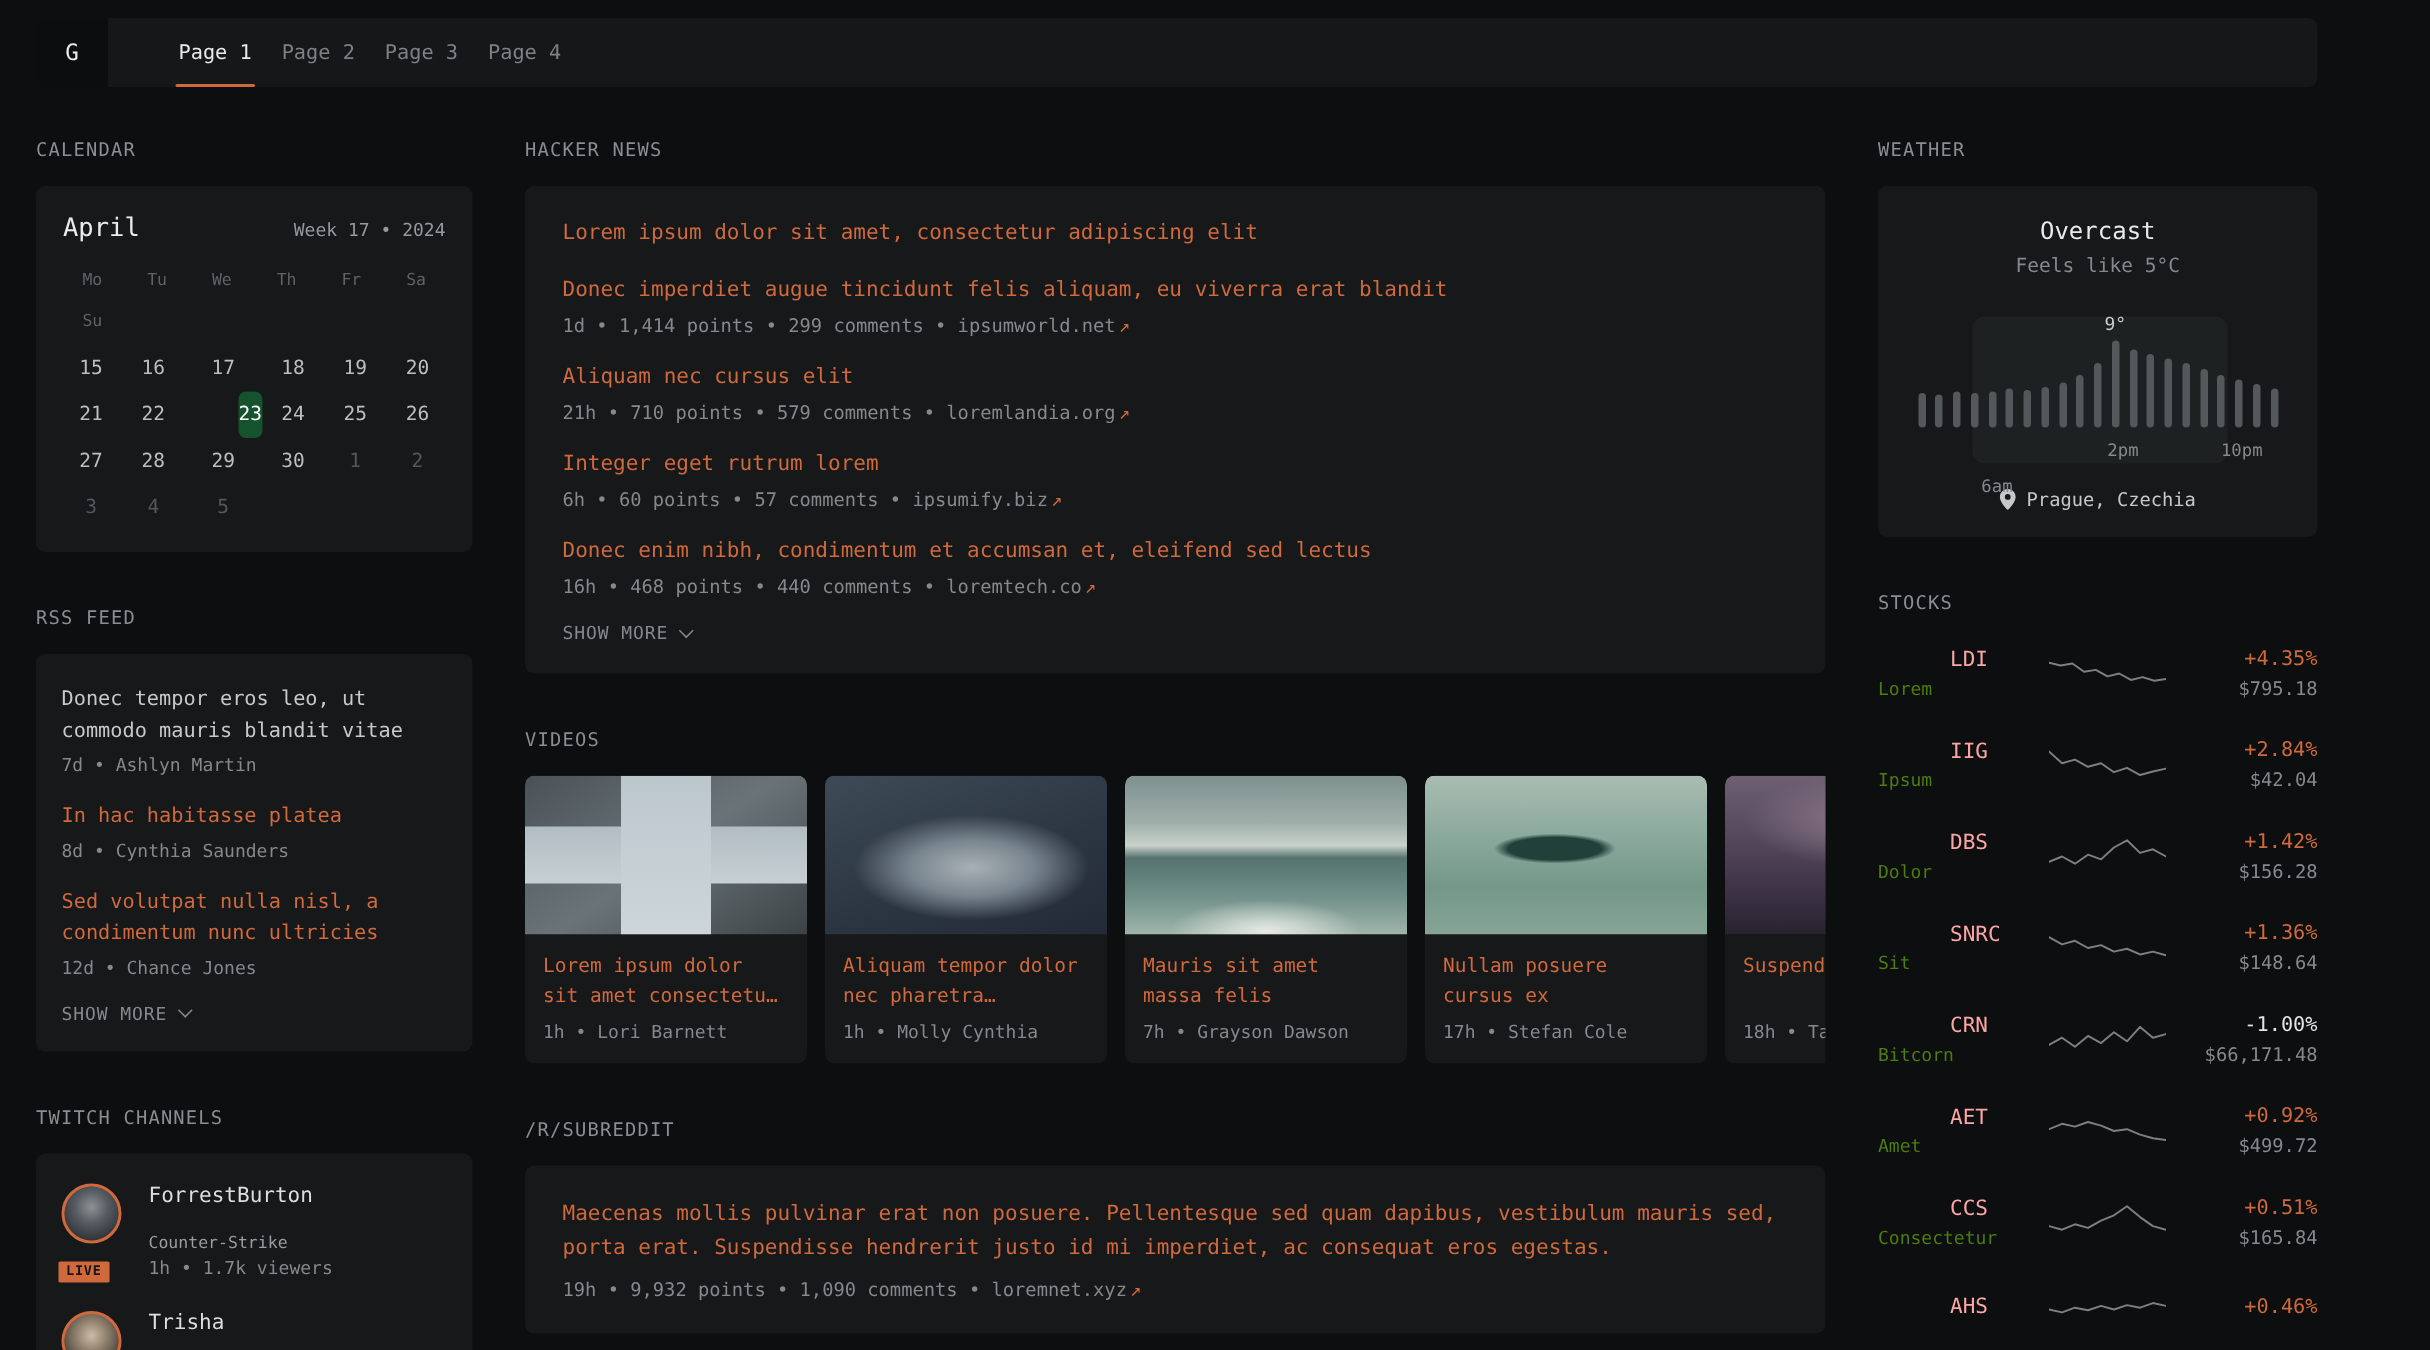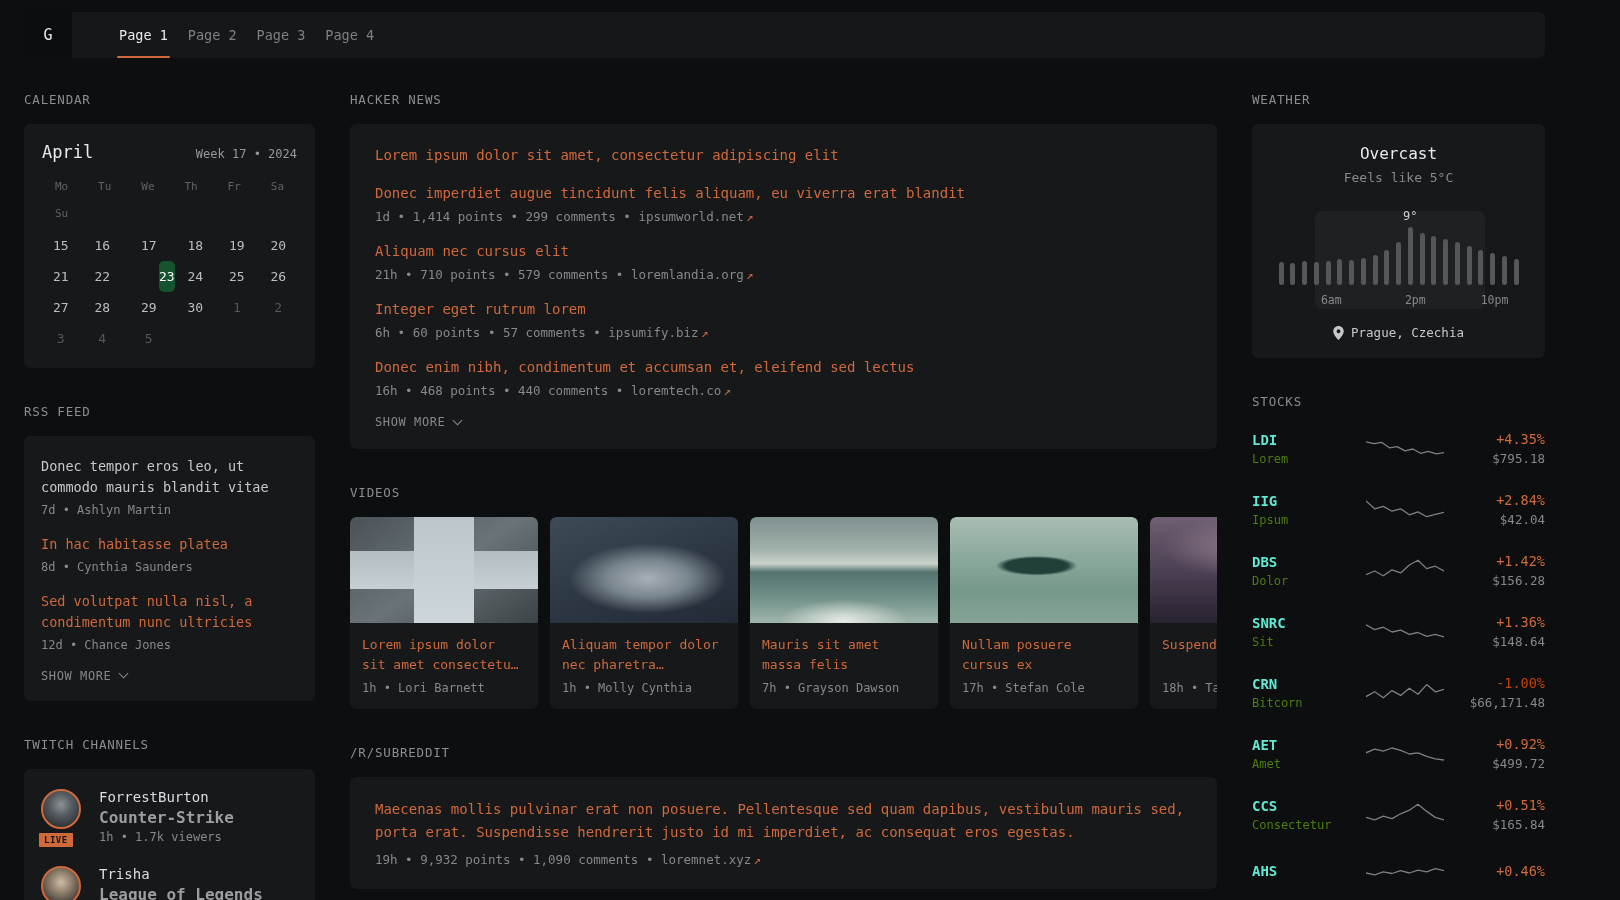--- a/index.html
+++ b/index.html
@@ -92,21 +92,21 @@
   }
   .avatar.av-1 { background: radial-gradient(circle at 50% 38%, #8d9296 0%, #565c61 38%, #2e3438 78%); }
   .avatar.av-2 { background: radial-gradient(circle at 50% 40%, #cdbca4 0%, #8a7b68 40%, #3e3a35 80%); }
   .avatar.av-3 { border-color: #8d9194; background: radial-gradient(circle at 50% 42%, #ece6dc 0%, #c4beb2 45%, #8f897f 85%); }
   .live-badge {
     position: absolute; left: -4px; bottom: -5px;
     background: #d0693c; color: #141516; font-size: 9px; font-weight: bold;
     padding: 2px 5px; border-radius: 3px; border: 2px solid #161819; letter-spacing: 0.5px;
   }
   .ch-name { display: block; color: #dcdedf; font-size: 14px; }
-  .ch-game { color: #9a9ea0; font-size: 16px; margin-top: 3px; font-weight: bold; }
+  .ch-game { color: #9a9ea0; font-size: 11px; margin-top: 17px; }
   .ch-meta { color: #85898b; font-size: 12px; margin-top: 3px; }
 
   
   .hn { padding: 21px 25px 20px; }
   .hn-item { margin-bottom: 17px; }
   .hn-title { display: block; color: #d0693c; font-size: 14px; line-height: 1.5; }
   .hn-meta { color: #85898b; font-size: 12.5px; margin-top: 5px; }
   .domain-link { color: #85898b; }
   .ext-arrow { color: #d0693c; margin-left: 2px; }
   .hn .show-more { margin-top: 14px; }
@@ -149,33 +149,33 @@
   }
   .wbars { position: relative; display: flex; align-items: flex-end; justify-content: space-between; height: 78px; }
   .bar-holder { position: relative; display: flex; align-items: flex-end; }
   .wbar { width: 5px; border-radius: 3px; background: #54585b; }
   .peak-label {
     position: absolute; bottom: calc(100% + 4px); left: 50%; transform: translateX(-50%);
     font-size: 12px; color: #cdd0d1; white-space: nowrap;
   }
   .time-labels { position: relative; height: 16px; margin-top: 8px; font-size: 11.5px; color: #85898b; }
   .time-labels span { position: absolute; transform: translateX(-50%); }
-  .tl-0 { left: 22%; } .tl-1 { left: 57%; } .tl-2 { left: 90%; }
+  .tl-0 { left: 22%; margin-top: 24px; } .tl-1 { left: 57%; } .tl-2 { left: 90%; }
   .w-loc { margin-top: 16px; display: flex; align-items: center; justify-content: center; gap: 7px; color: #c6c9ca; font-size: 12.5px; }
   .pin { fill: #c6c9ca; }
 
   
   .stocks-list { display: flex; flex-direction: column; gap: 26px; margin-top: 22px; }
   .stock-row { display: grid; grid-template-columns: 1fr 80px 92px; align-items: center; gap: 8px; cursor: pointer; }
-  .st-symbol { color: #5eead4; font-size: 14px; font-weight: bold; }
+  .st-symbol { color: #fca5a5; font-size: 14px; font-weight: normal; margin-left: 48px; }
   .st-name { color: #4d7c0f; font-size: 12px; margin-top: 4px; }
   .spark { display: flex; align-items: center; justify-content: center; }
   .st-right { text-align: right; }
   .st-change { color: #d0693c; font-size: 13.5px; }
-  .st-change.down { color: #c2410c; }
+  .st-change.down { color: #e5e5e5; }
   .st-price { color: #85898b; font-size: 12.5px; margin-top: 4px; }
 </style>
 </head>
 <body>
 
 <header class="topbar">
   <div class="logo">G</div>
   <nav class="tabs">
     <a class="tab active">Page 1</a>
     <a class="tab">Page 2</a>

